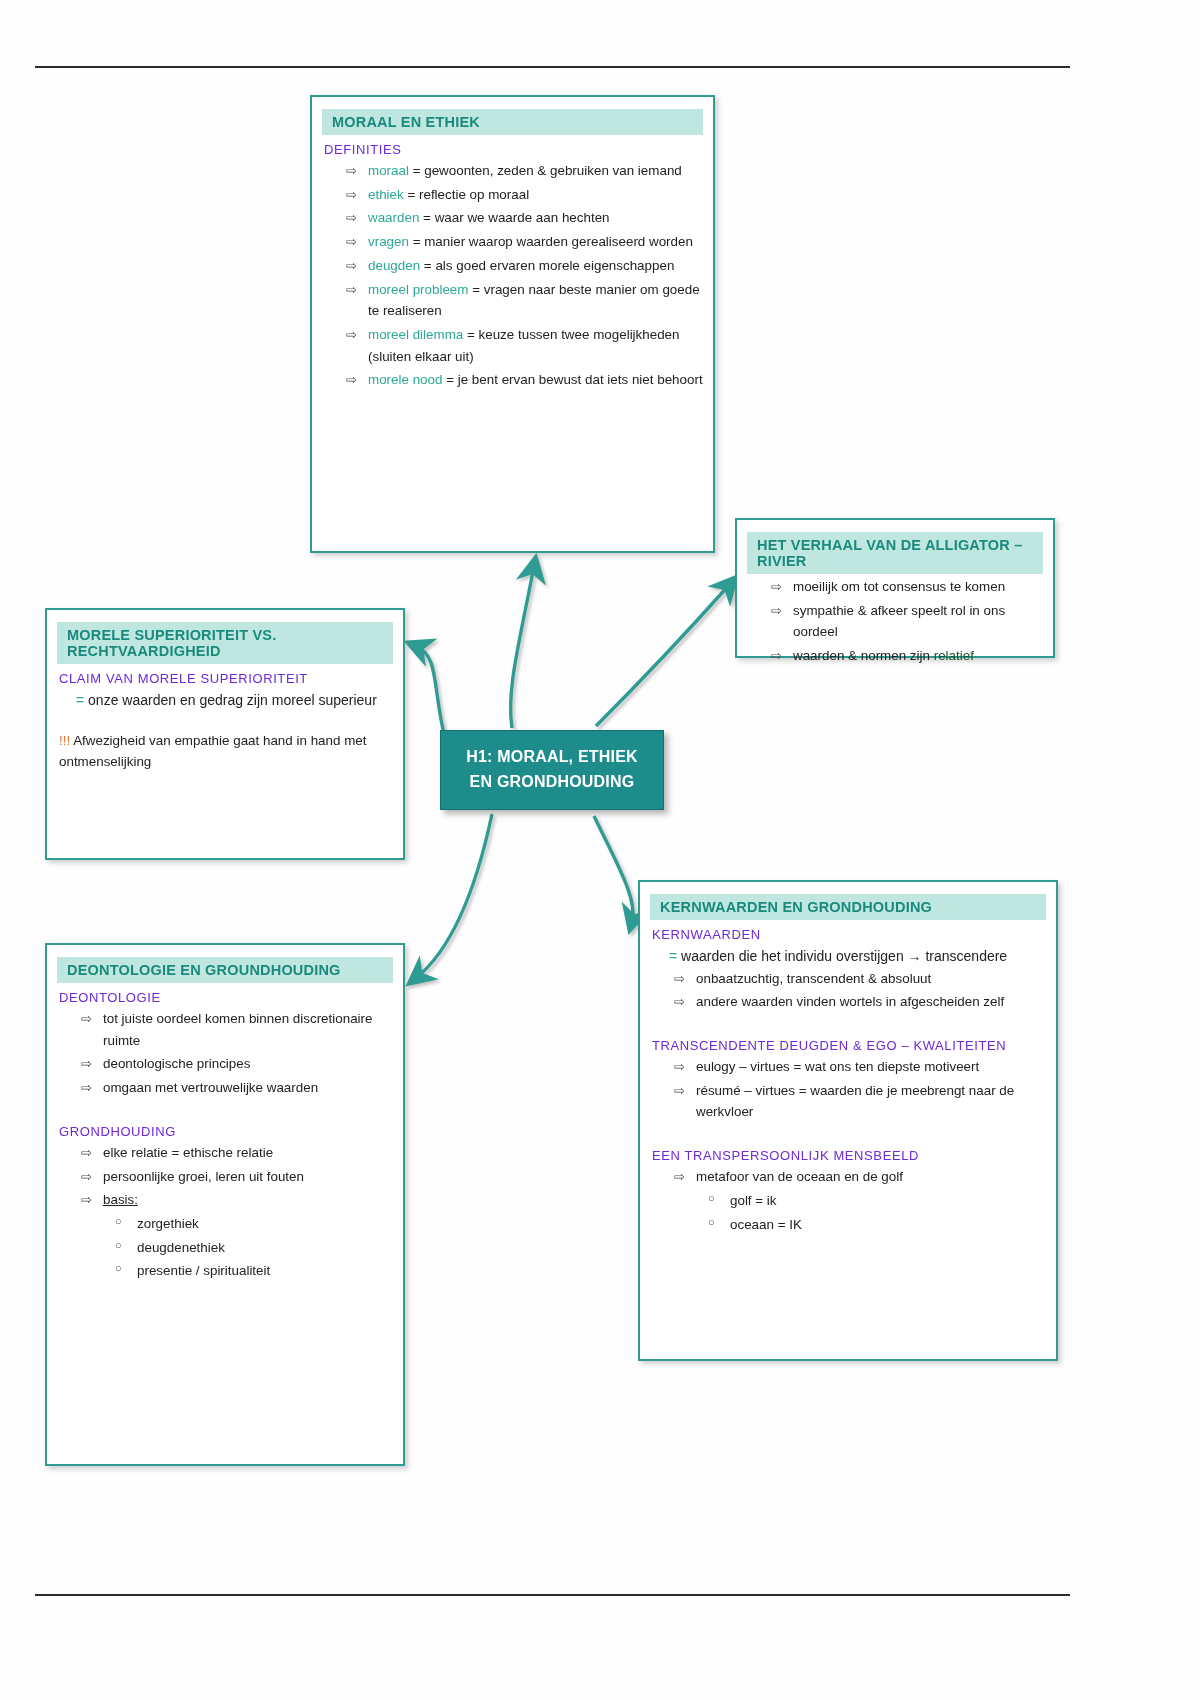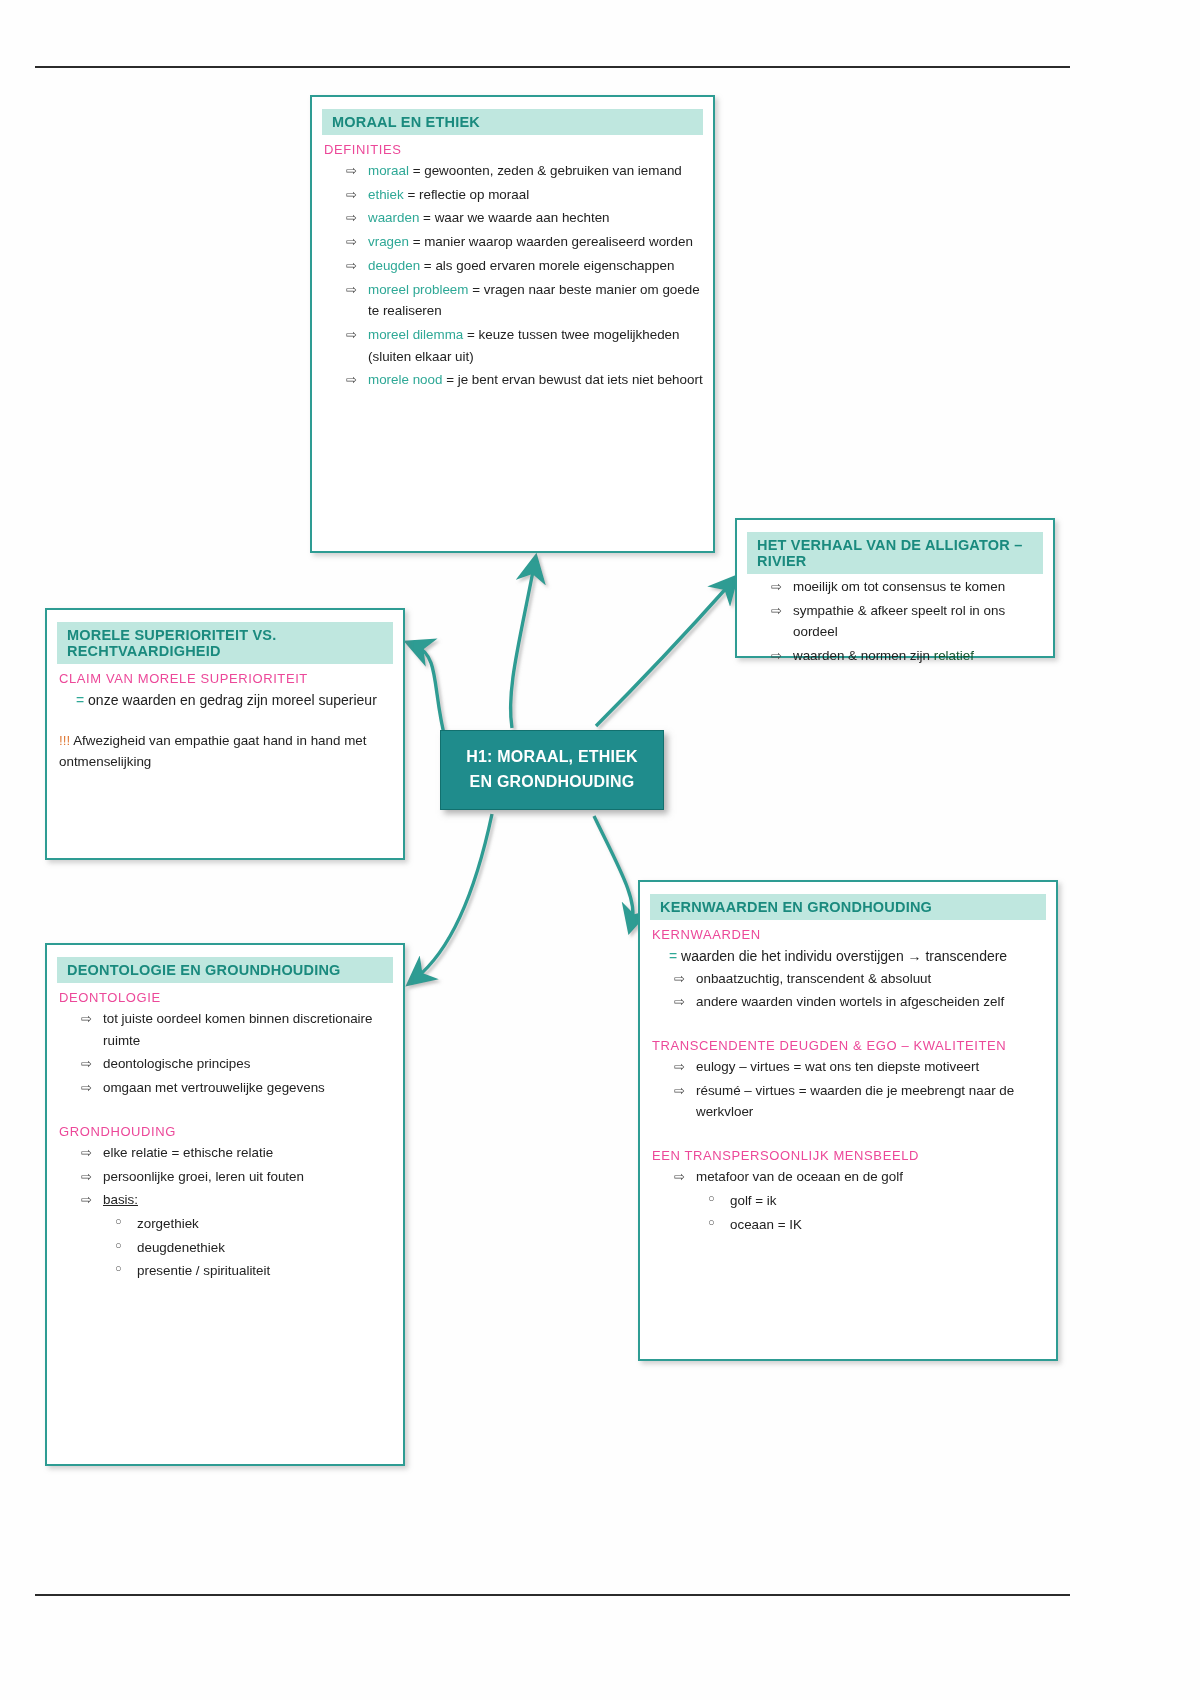--- a/index.html
+++ b/index.html
@@ -49,21 +49,21 @@
   .card-title {
     background: #bfe7df;
     color: #1a8a7e;
     font-weight: bold;
     font-size: 14.5px;
     letter-spacing: 0.2px;
     padding: 5px 0 5px 10px;
     margin: 12px 10px 2px 10px;
   }
   .subhead {
-    color: #ec4899;
+    color: #6d28d9;
     font-size: 13px;
     font-variant: small-caps;
     letter-spacing: 0.6px;
     padding: 5px 0 3px 12px;
     font-weight: normal;
   }
   ul.items {
     list-style: none;
     margin: 0;
     padding: 0 10px 0 12px;
@@ -206,21 +206,21 @@
     <div class="spacer"></div>
     <div class="plain-para"><span class="warn">!!!</span><span> Afwezigheid van empathie gaat hand in hand met ontmenselijking</span></div>
   </div>
 
   <div class="card" id="card-deontologie">
     <div class="card-title">DEONTOLOGIE EN GROUNDHOUDING</div>
     <div class="subhead">DEONTOLOGIE</div>
     <ul class="items">
       <li><span class="arrow">⇨</span><span>tot juiste oordeel komen binnen discretionaire ruimte</span></li>
       <li><span class="arrow">⇨</span><span>deontologische principes</span></li>
-      <li><span class="arrow">⇨</span><span>omgaan met vertrouwelijke gegevens</span></li>
+      <li><span class="arrow">⇨</span><span>omgaan met vertrouwelijke waarden</span></li>
     </ul>
     <div class="spacer"></div>
     <div class="subhead">GRONDHOUDING</div>
     <ul class="items">
       <li><span class="arrow">⇨</span><span>elke relatie = ethische relatie</span></li>
       <li><span class="arrow">⇨</span><span>persoonlijke groei, leren uit fouten</span></li>
       <li><span class="arrow">⇨</span><span class="underline">basis:</span></li>
       <li class="lvl2"><span class="arrow">○</span><span>zorgethiek</span></li>
       <li class="lvl2"><span class="arrow">○</span><span>deugdenethiek</span></li>
       <li class="lvl2"><span class="arrow">○</span><span>presentie / spiritualiteit</span></li>

